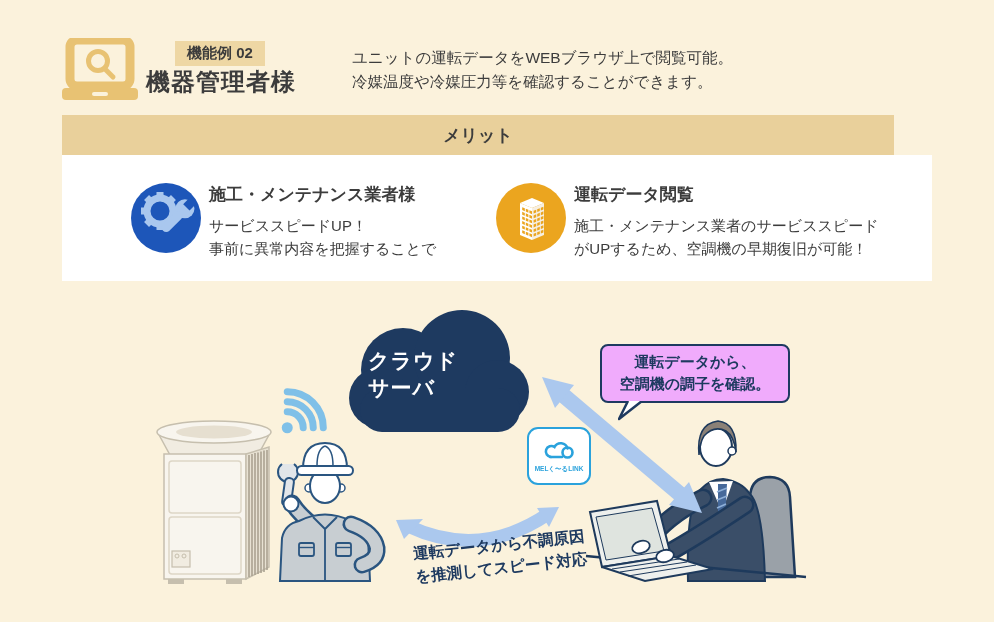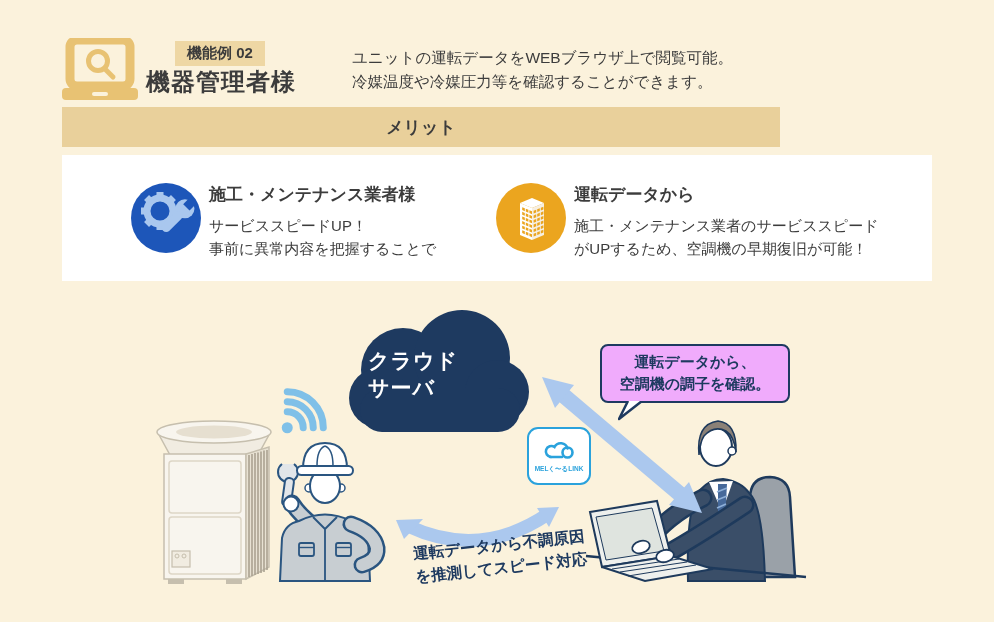--- a/index.html
+++ b/index.html
@@ -18,21 +18,21 @@
   .hdr-icon{left:62px;top:38px;width:76px;height:66px;}
   .fx-badge{
     left:147px;top:41px;background:var(--badge_bg,#eed7a4);
     font-size:15px;font-weight:700;padding:3px 12px;color:var(--text_dark,#3c3c3c);margin-left:28px;
   }
   .fx-title{left:146px;top:66px;font-size:24px;font-weight:700;letter-spacing:1px;}
   .fx-desc{left:352px;top:46px;font-size:15.5px;line-height:1.55;}
 
   
   .merit-bar{
-    left:62px;top:107px;width:718px;height:40px;
+    left:62px;top:115px;width:832px;height:40px;
     background:var(--tan_bar,#ecd3a0);
     display:flex;align-items:center;justify-content:center;
     font-size:17px;font-weight:700;
   }
   .merit-panel{left:62px;top:155px;width:870px;height:126px;background:var(--panel_bg,#fff);}
   .merit-item{position:absolute;top:28px;display:flex;gap:8px;}
   .merit-item.m1{left:69px;}
   .merit-item.m2{left:434px;}
   .merit-circle{width:70px;height:70px;border-radius:50%;flex:0 0 70px;}
   .merit-circle.c1{background:var(--blue_circle,#1d56b9);}
@@ -172,21 +172,21 @@
             <rect x="1.4" y="21.4" width="2.6" height="2.8"></rect>
               <rect x="5" y="21.4" width="2.6" height="2.8"></rect>
               <rect x="8.6" y="21.4" width="2.6" height="2.8"></rect>
             <rect x="1.4" y="26" width="2.6" height="2.8"></rect>
               <rect x="5" y="26" width="2.6" height="2.8"></rect>
               <rect x="8.6" y="26" width="2.6" height="2.8"></rect>
           </g>
         </svg>
       </div>
       <div>
-        <div class="merit-title">運転データから</div>
+        <div class="merit-title">運転データ閲覧</div>
         <div class="merit-body">
           <div>施工・メンテナンス業者のサービススピード</div>
           <div>がUPするため、空調機の早期復旧が可能！</div>
         </div>
       </div>
     </div>
   </div>
 
   <svg class="abs" style="left:0;top:282px;" width="994" height="340" viewBox="0 282 994 340">
 

